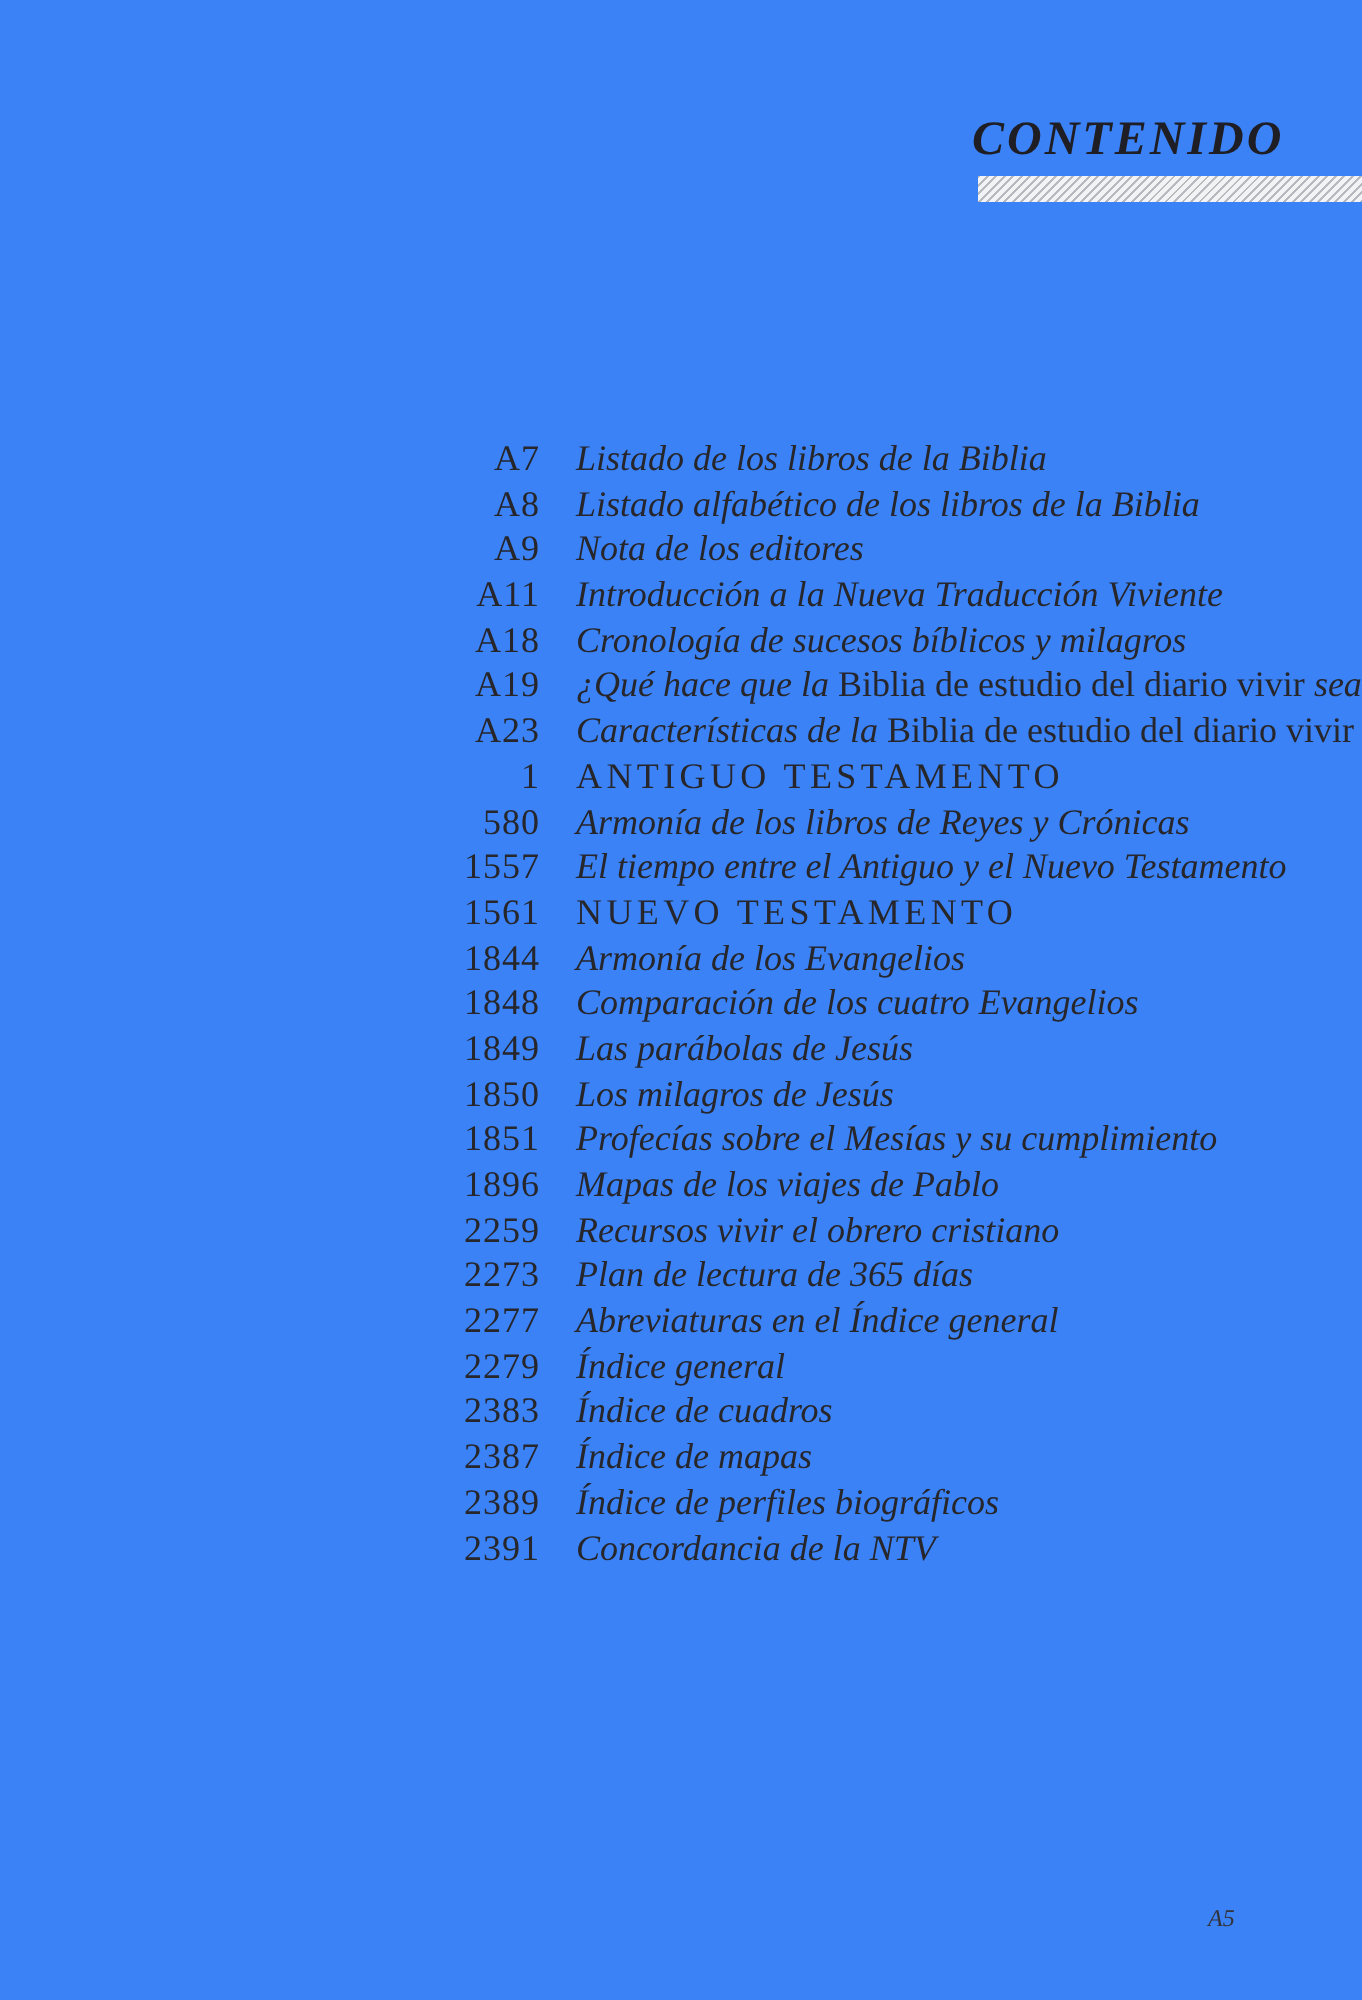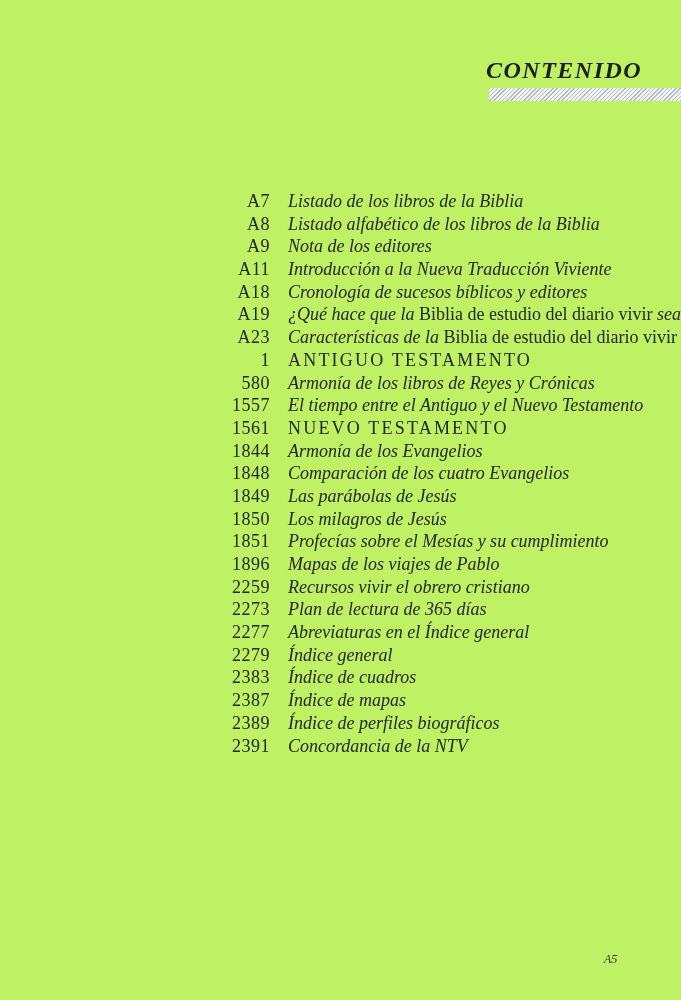--- a/index.html
+++ b/index.html
@@ -4,21 +4,21 @@
 <style>
   html, body {
     margin: 0;
     padding: 0;
     background: #ffffff;
   }
   .page {
     position: relative;
     width: 681px;
     height: 1000px;
-    background: #bef264;
+    background: #3b82f6;
     font-family: "Liberation Serif", "DejaVu Serif", serif;
     color: #26262b;
     overflow: hidden;
   }
   .page-title {
     position: absolute;
     top: 57px;
     left: 486px;
     margin: 0;
     font-size: 24px;
@@ -59,20 +59,21 @@
   .toc-num {
     width: 65px;
     text-align: right;
     font-style: normal;
     letter-spacing: 0.5px;
     flex: 0 0 auto;
   }
   .toc-title {
     margin-left: 18px;
     flex: 1 1 auto;
+    margin-top: 28px;
   }
   .seg-i { font-style: italic; }
   .seg-r { font-style: normal; }
   .seg-c {
     font-style: normal;
     letter-spacing: 2.2px;
   }
   .folio {
     position: absolute;
     top: 952px;
@@ -103,21 +104,21 @@
       <div class="toc-row">
         <span class="toc-num">A9</span>
         <span class="toc-title"><span class="seg-i">Nota de los editores</span></span>
       </div>
       <div class="toc-row">
         <span class="toc-num">A11</span>
         <span class="toc-title"><span class="seg-i">Introducción a la Nueva Traducción Viviente</span></span>
       </div>
       <div class="toc-row">
         <span class="toc-num">A18</span>
-        <span class="toc-title"><span class="seg-i">Cronología de sucesos bíblicos y editores</span></span>
+        <span class="toc-title"><span class="seg-i">Cronología de sucesos bíblicos y milagros</span></span>
       </div>
       <div class="toc-row">
         <span class="toc-num">A19</span>
         <span class="toc-title"><span class="seg-i">¿Qué hace que la </span><span class="seg-r">Biblia de estudio del diario vivir</span><span class="seg-i"> sea única?</span></span>
       </div>
       <div class="toc-row">
         <span class="toc-num">A23</span>
         <span class="toc-title"><span class="seg-i">Características de la </span><span class="seg-r">Biblia de estudio del diario vivir</span></span>
       </div>
       <div class="toc-row">

